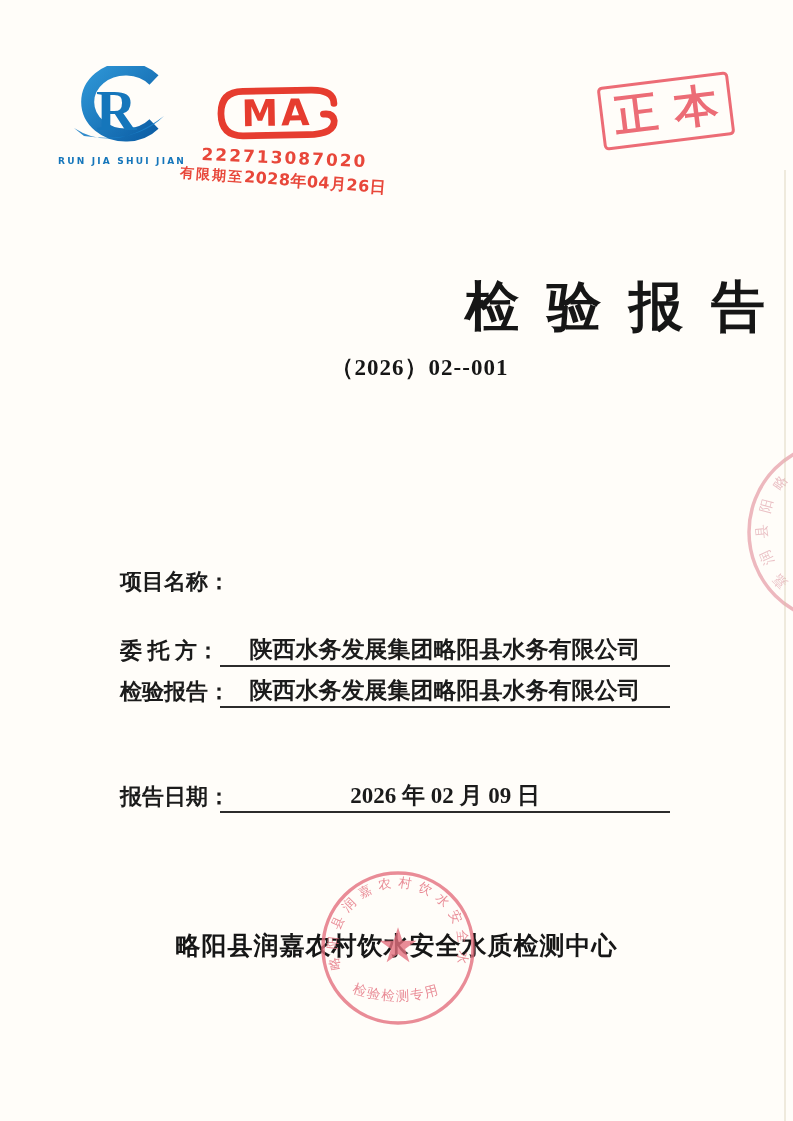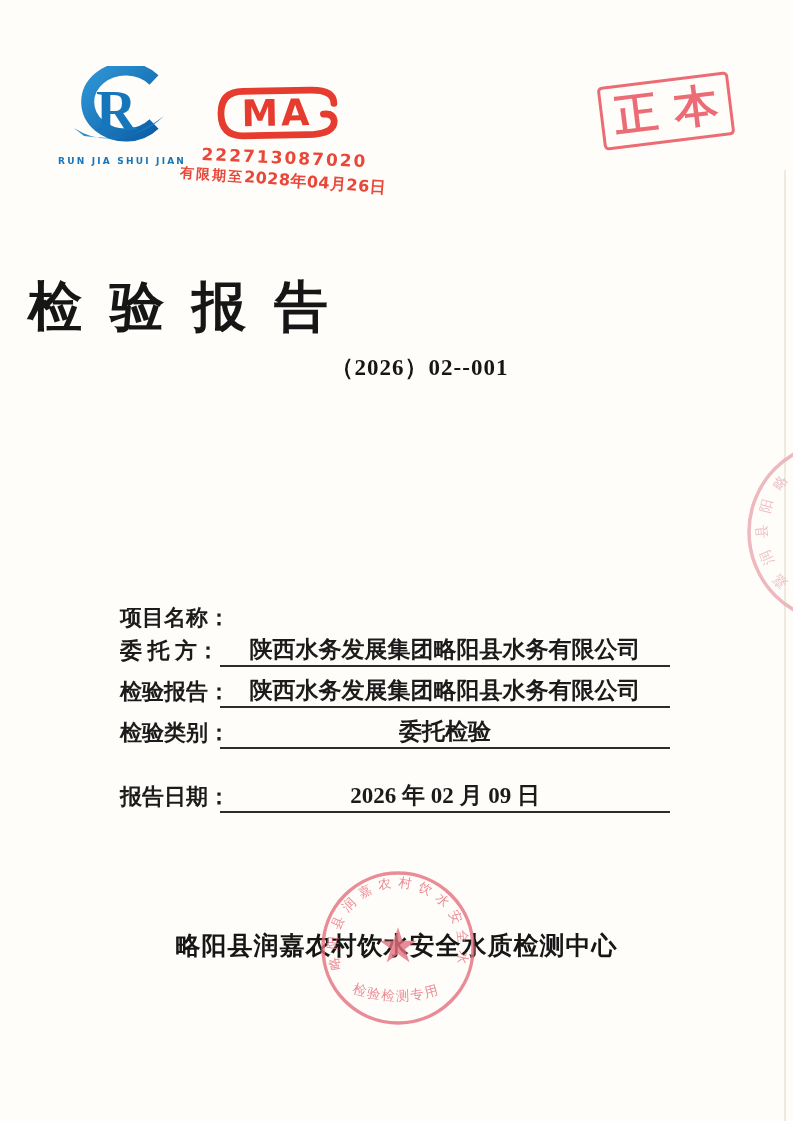--- a/index.html
+++ b/index.html
@@ -37,21 +37,21 @@
   .original-stamp{
     position:absolute;left:600px;top:79px;width:126px;height:58px;
     border:3px solid #ea5964;border-radius:5px;
     display:flex;align-items:center;justify-content:center;
     transform:rotate(-7deg);opacity:.88;
   }
   .original-stamp span{font-size:44px;font-weight:bold;color:#ea5964;
     letter-spacing:16px;padding-left:16px;line-height:1;white-space:nowrap;}
 
   
-  .title-wrap{position:absolute;left:0;top:271px;width:100%;display:flex;justify-content:flex-start;}
+  .title-wrap{position:absolute;left:0;top:271px;width:100%;display:flex;justify-content:flex-end;}
   .title-text{font-size:54px;font-weight:bold;letter-spacing:28px;padding-left:28px;
               white-space:nowrap;color:#161616;}
   .report-no{position:absolute;left:0;top:352px;width:100%;text-align:center;
              font-size:23px;font-weight:bold;letter-spacing:1px;color:#161616;padding-left:23px;}
 
   
   .field-row{position:absolute;left:120px;width:556px;height:30px;}
   .field-label{position:absolute;left:0;bottom:1px;font-size:22px;font-weight:bold;
                white-space:pre;color:#1b1b1b;}
   .field-line{position:absolute;left:100px;bottom:0;width:450px;
@@ -97,34 +97,30 @@
 
   <div class="original-stamp">
     <span>正本</span>
   </div>
 
   <div class="title-wrap">
     <span class="title-text">检验报告</span>
   </div>
   <div class="report-no">（2026）02--001</div>
 
-  <div class="field-row" style="top:604px">
+  <div class="field-row" style="top:568px">
     <span class="field-label">项目名称：</span>
   </div>
   <div class="field-row" style="top:637px">
     <span class="field-label">委 托 方：</span>
     <span class="field-line"><span class="field-value">陕西水务发展集团略阳县水务有限公司</span></span>
   </div>
   <div class="field-row" style="top:678px">
     <span class="field-label">检验报告：</span>
     <span class="field-line"><span class="field-value">陕西水务发展集团略阳县水务有限公司</span></span>
-  </div>
-  <div class="field-row" style="top:719px">
-    <span class="field-label">检验类别：</span>
-    <span class="field-line"><span class="field-value">委托检验</span></span>
   </div>
   <div class="field-row" style="top:783px">
     <span class="field-label">报告日期：</span>
     <span class="field-line"><span class="field-value">2026 年 02 月 09 日</span></span>
   </div>
 
   <div class="org-name">略阳县润嘉农村饮水安全水质检测中心</div>
 
   <svg class="round-stamp" width="164" height="164" viewBox="0 0 164 164">
     <defs>

